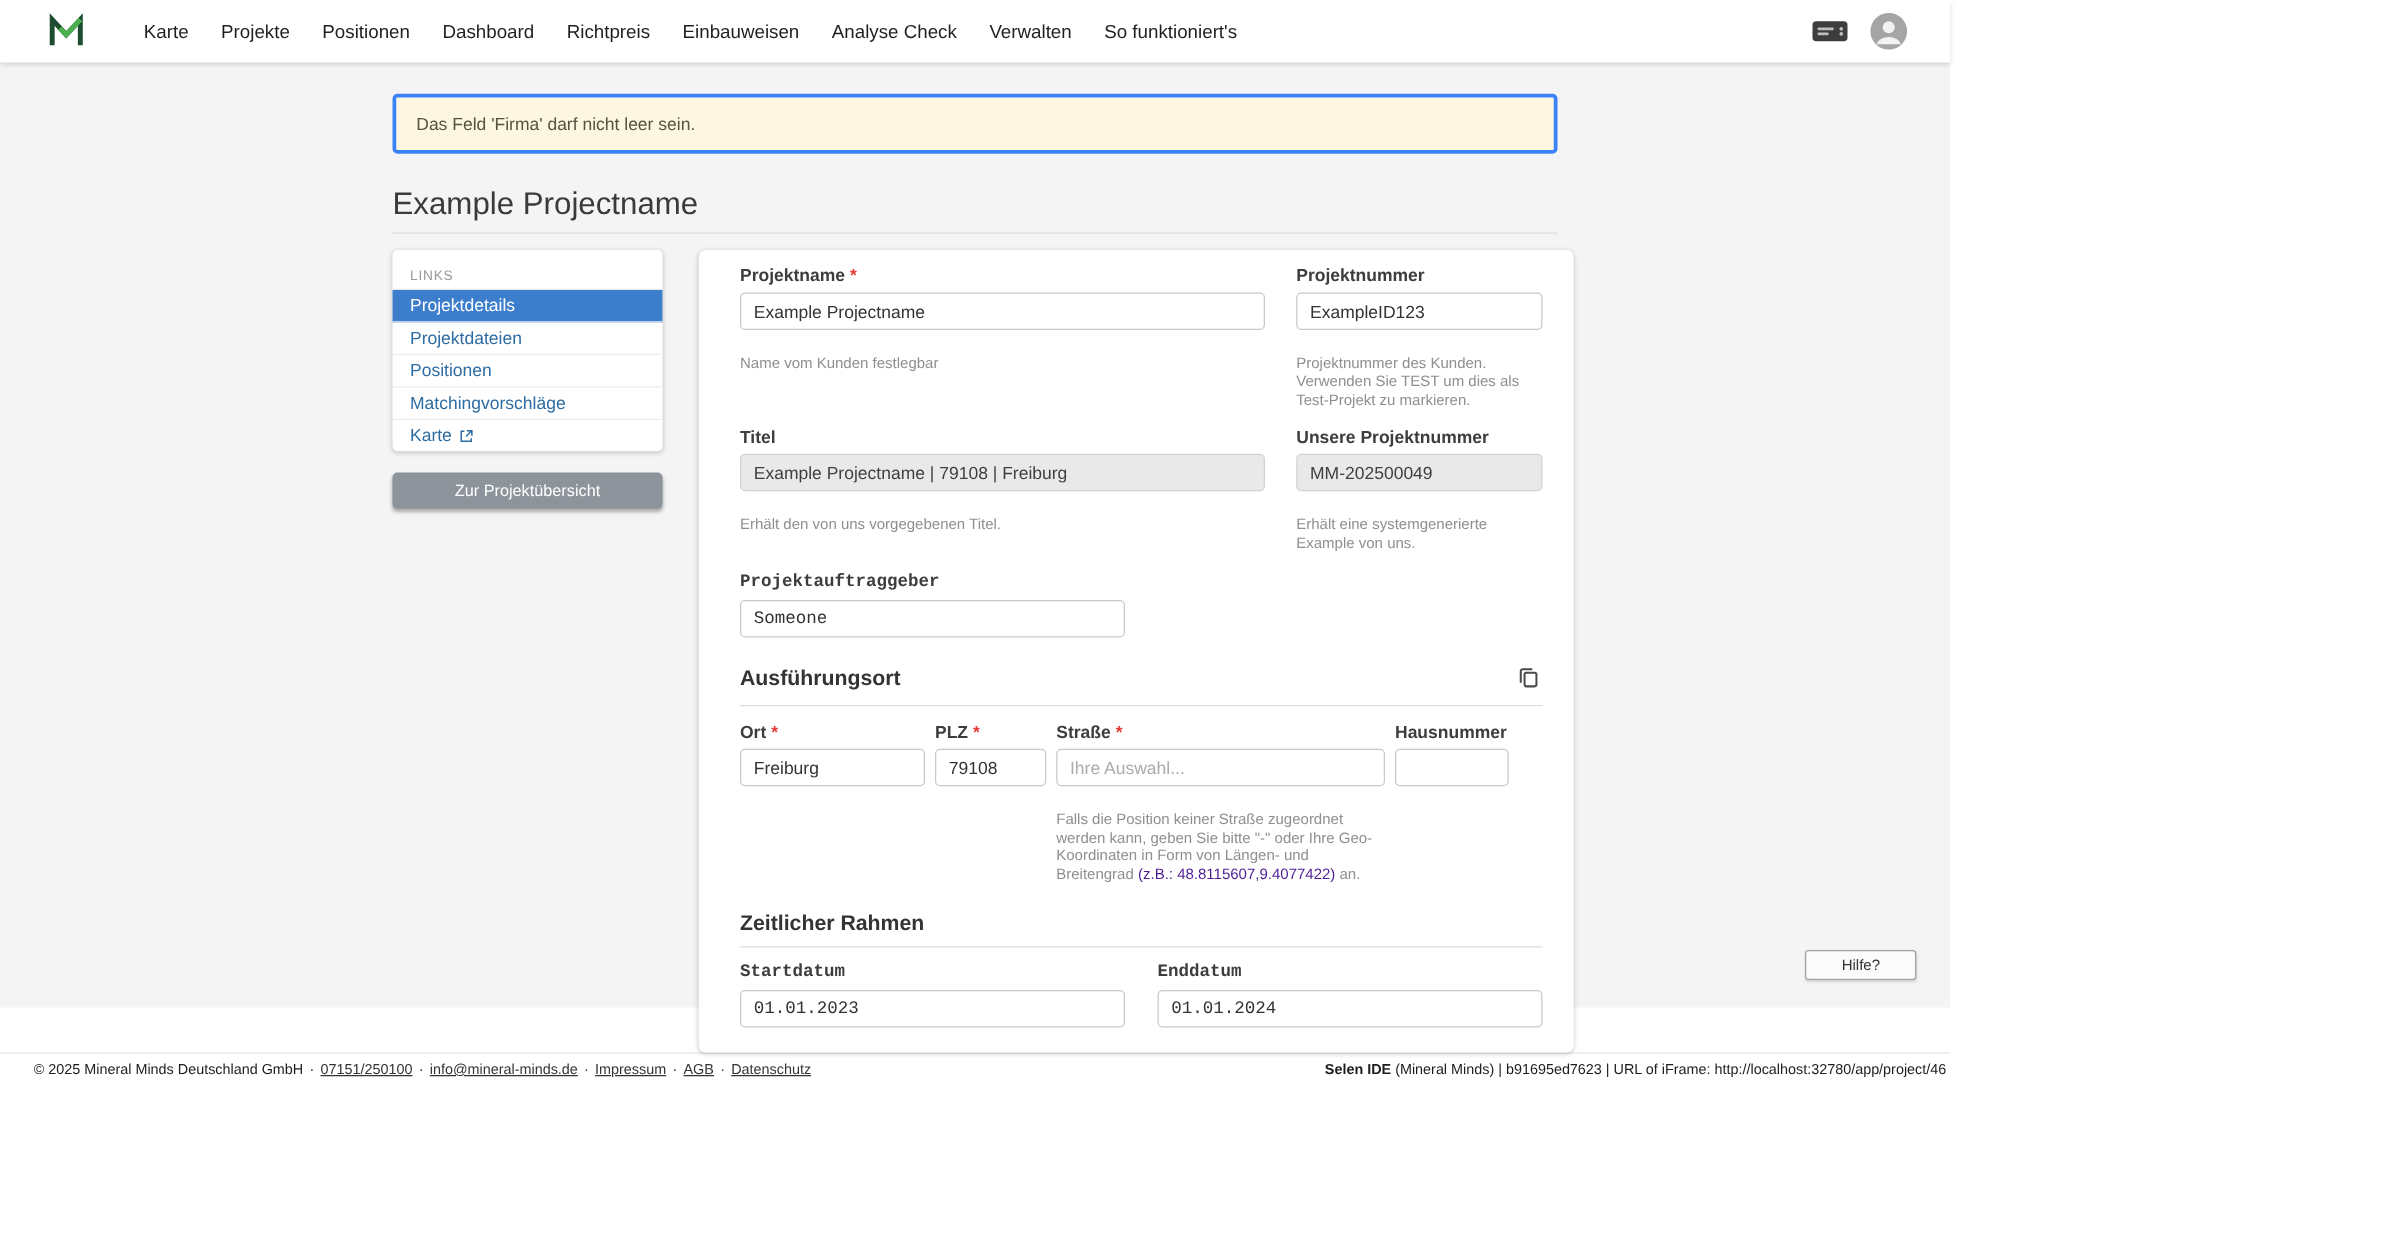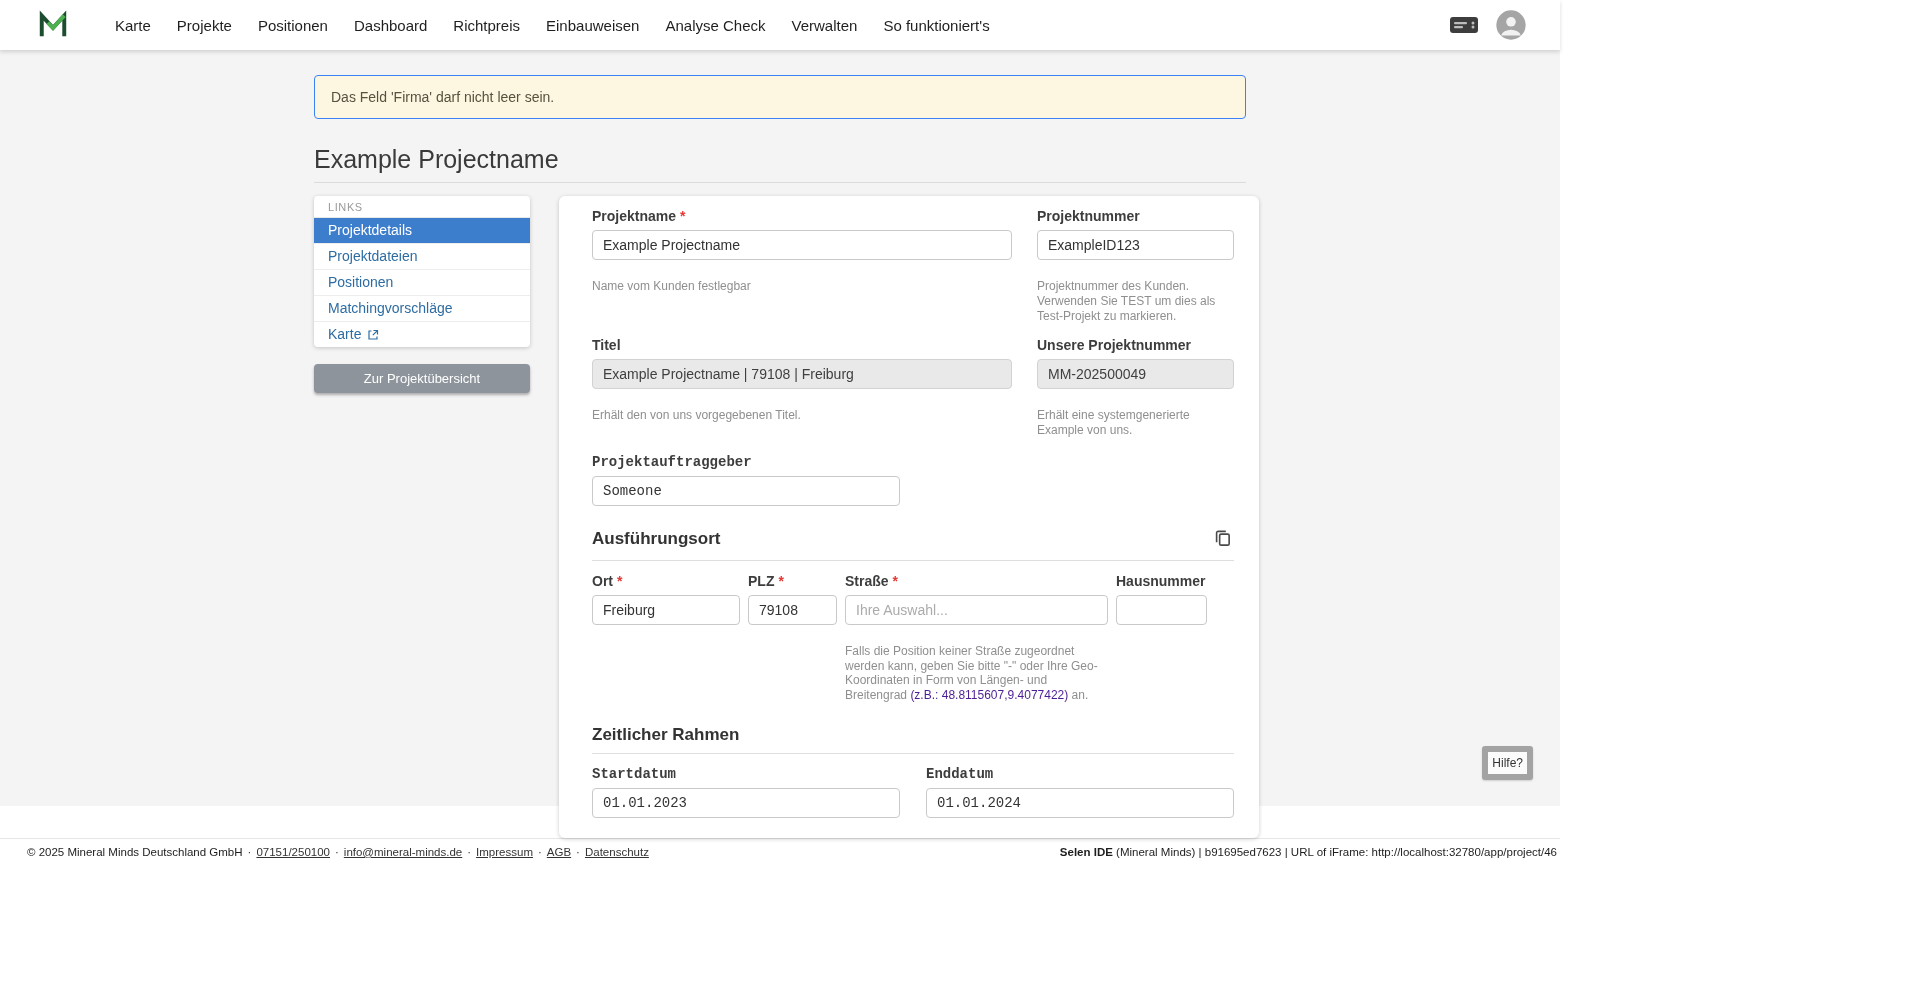--- a/index.html
+++ b/index.html
@@ -12,30 +12,30 @@
   .logo { width:30px; height:30px; margin-right:45px; cursor:pointer; }
   .nav-links { display:flex; gap:22px; align-items:center; }
   .nav-item { font-size:15px; color:#1f1f1f; padding:6px 2px; cursor:pointer; white-space:nowrap; }
   .nav-spacer { flex:1; }
   .nav-icons { display:flex; align-items:center; gap:16px; }
 
   
   .content { flex:1 1 auto; position:relative; }
   .container { width:932px; margin:0 auto; }
 
-  .alert { margin-top:25px; background:#fdf7e2; border:1px solid #3b82f6; border-radius:4px; padding:13px 16px; font-size:14px; color:#55523f; }
+  .alert { margin-top:25px; background:#fdf7e2; border:3px solid #3b82f6; border-radius:4px; padding:13px 16px; font-size:14px; color:#55523f; }
 
   .page-title { margin-top:26px; font-size:25px; font-weight:400; color:#3a3a3a; padding-bottom:8px; border-bottom:1px solid #dcdcdc; }
 
   .layout { display:flex; gap:29px; margin-top:13px; align-items:flex-start; }
 
   
   .sidebar { width:216px; flex:0 0 216px; }
   .card { background:#fff; border-radius:4px; box-shadow:0 1px 4px rgba(0,0,0,.2); }
-  .links-header { padding:5px 14px 4px; font-size:11px; letter-spacing:.6px; color:#9a9a9a; border-bottom:1px solid #e7e7e7; }
+  .links-header { padding:15px 14px 4px; font-size:11px; letter-spacing:.6px; color:#9a9a9a; border-bottom:1px solid #e7e7e7; }
   .link-item { display:flex; align-items:center; gap:6px; padding:4px 14px 5px; font-size:14px; color:#2d6ca2; border-bottom:1px solid #ededed; cursor:pointer; }
   .link-item:last-child { border-bottom:none; }
   .link-item.active { background:#3d7ecc; color:#fff; margin:0 -0px; }
   .ext-icon { width:12px; height:12px; display:inline-block; color:#2d6ca2; }
 
   .status-card { margin-top:21px; padding:11px 12px 13px; }
   .status-label { font-size:12px; color:#8b8b8b; }
   .status-value { font-size:14px; font-weight:bold; color:#333; margin-top:3px; }
   .btn { display:flex; align-items:center; justify-content:center; width:100%; border:none; border-radius:4px; color:#fff; cursor:pointer; font-family:inherit; }
   .btn-danger { margin-top:10px; background:#e05d5d; font-size:14px; padding:6px 0; box-shadow:0 2px 3px rgba(0,0,0,.25); }
@@ -61,21 +61,21 @@
   .helper { font-size:12px; color:#8f8f8f; margin-top:19px; line-height:1.23; }
   .helper .light { color:#4c1d95; }
 
   .section-head { display:flex; align-items:center; justify-content:space-between; }
   .section-title { font-size:17px; font-weight:bold; color:#333; }
   .icon-btn { background:none; border:none; cursor:pointer; padding:2px; }
   .section-hr { border:none; border-top:1px solid #dedede; margin:8px 0 12px; }
   .mt-section { margin-top:22px; }
 
   
-  .help-btn { position:absolute; right:27px; bottom:58px; background:#fbfbfb; border:6px solid #a3a3a3; border-radius:3px; padding:4px 4px; font-size:12px; color:#333; cursor:pointer; box-shadow:0 1px 2px rgba(0,0,0,.15); font-family:inherit; }
+  .help-btn { position:absolute; right:27px; bottom:58px; background:#fbfbfb; border:1px solid #a3a3a3; border-radius:3px; padding:4px 28px; font-size:12px; color:#333; cursor:pointer; box-shadow:0 1px 2px rgba(0,0,0,.15); font-family:inherit; }
 
   
   .footer { flex:0 0 27px; height:27px; background:#fff; border-top:1px solid #e6e6e6; display:flex; align-items:center; justify-content:space-between; padding:0 3px 0 27px; font-size:11.5px; color:#1d1d1d; }
   .footer a { color:#333; text-decoration:underline; cursor:pointer; }
   .footer .sep { margin:0 5px; color:#333; }
   .footer-right b { font-weight:bold; }
 </style>
 </head>
 <body>
 

